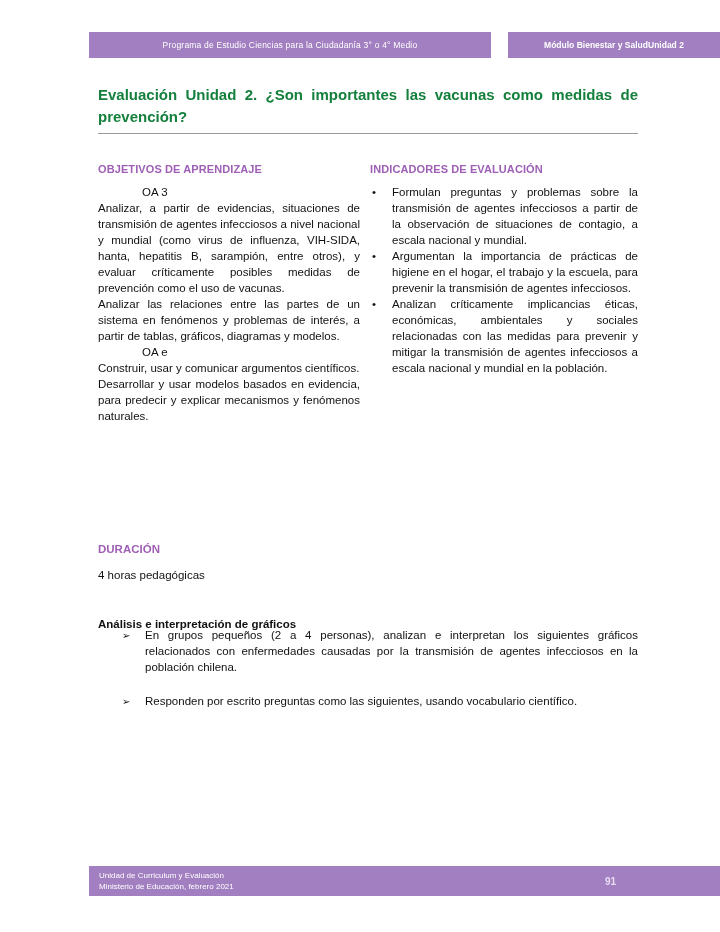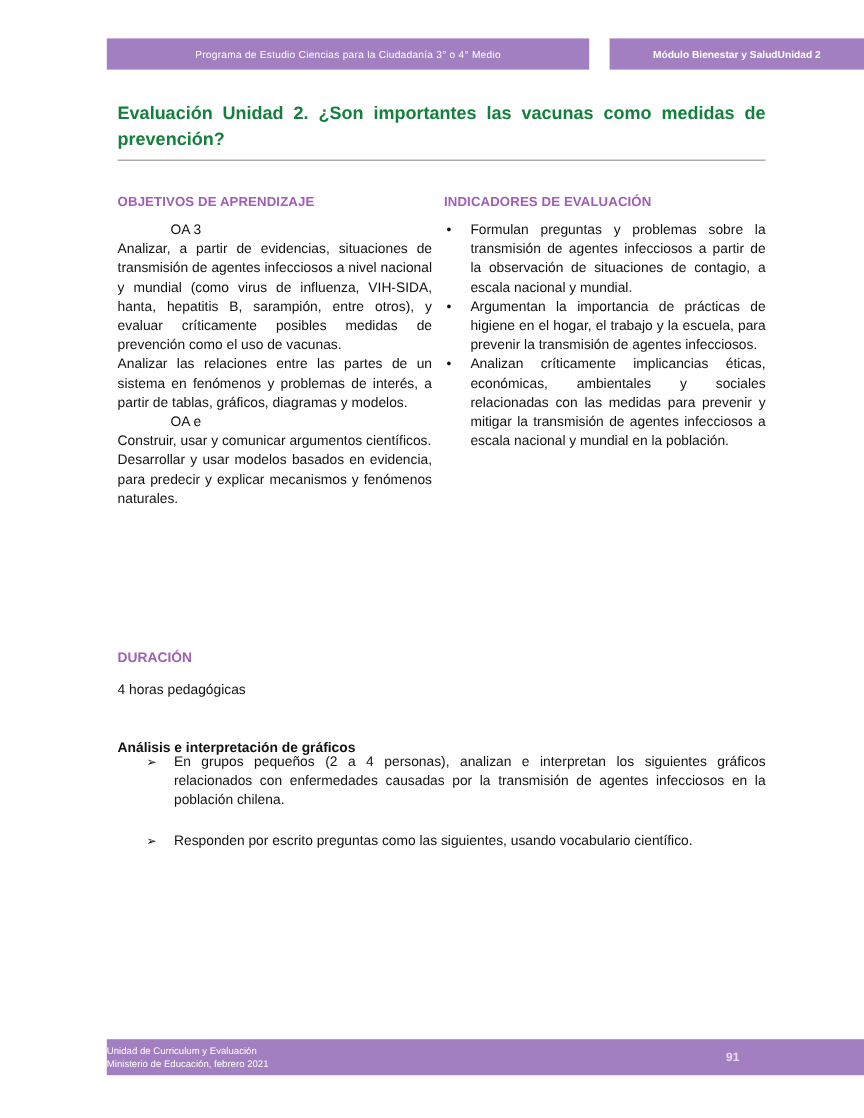--- a/index.html
+++ b/index.html
@@ -136,20 +136,21 @@
     background: #A27FC0;
     color: #ffffff;
     display: flex;
     align-items: center;
   }
   .footer-lines {
     display: flex;
     flex-direction: column;
     font-size: 8px;
     line-height: 11px;
+    padding-left: 10px;
   }
   .footer-page {
     position: absolute;
     left: 516px;
     top: 0;
     height: 30px;
     display: flex;
     align-items: center;
     font-size: 10px;
     color: #E8DDF2;

